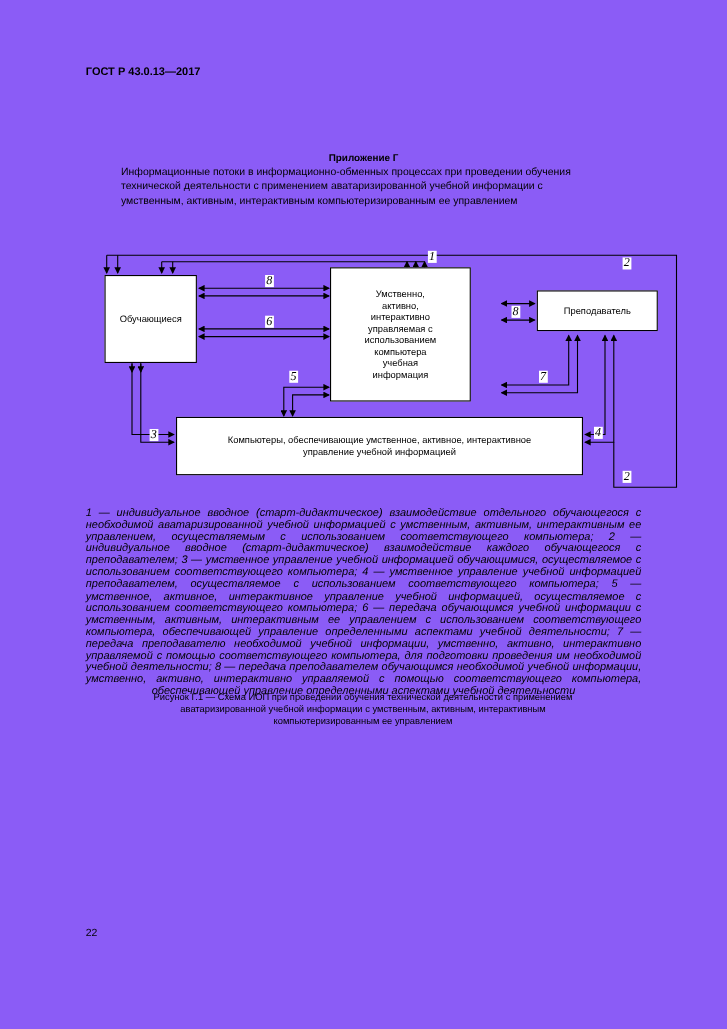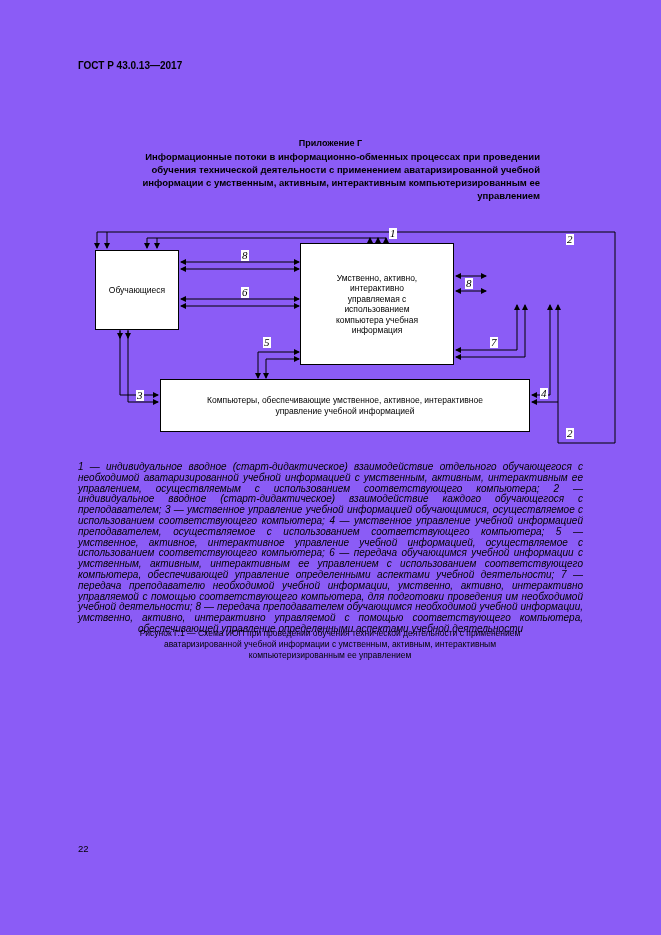--- a/index.html
+++ b/index.html
@@ -9,32 +9,32 @@
     background:#8b5cf6;
     font-family:"Liberation Sans", sans-serif;
     color:#000;
     overflow:hidden;
     margin:0 auto;
   }
   .std-code{position:absolute;left:78px;top:60px;font-size:10px;font-weight:bold;}
   .appendix{position:absolute;left:0;top:90px;width:661px;text-align:center;font-size:9px;font-weight:bold;margin-top:48px;}
   .appendix2{position:absolute;left:0;top:103px;width:661px;text-align:center;font-size:9px;font-weight:bold;}
   .doc-title{
-    position:absolute;left:100px;top:150px;width:440px;
-    text-align:right;font-size:9.5px;font-weight:bold;line-height:13px;
+    position:absolute;left:110px;top:150px;width:440px;
+    text-align:left;font-size:9.5px;font-weight:normal;line-height:13px;
   }
   svg.lines{position:absolute;left:0;top:0;pointer-events:none;}
   .box{
     position:absolute;border:1px solid #000;background:#fff;
     display:flex;align-items:center;justify-content:center;
     text-align:center;font-size:8.5px;line-height:10.5px;
     box-sizing:border-box;
   }
   .b-students{left:95px;top:250px;width:84px;height:80px;}
-  .b-info{left:300px;top:243px;width:154px;height:122px;padding:0 26px;}
+  .b-info{left:300px;top:243px;width:128px;height:122px;padding:0 26px;}
   .b-teacher{left:488px;top:264px;width:110px;height:37px;}
   .b-computers{left:160px;top:379px;width:370px;height:53px;padding:0 44px;}
   .num{
     position:absolute;font-family:"Liberation Serif", serif;
     font-style:italic;font-size:11px;line-height:11px;background:#fff;padding:0 1px;
   }
   .legend{
     position:absolute;left:78px;top:462px;width:505px;
     font-size:10px;line-height:10.8px;font-style:italic;
     text-align:justify;text-align-last:center;
@@ -93,20 +93,21 @@
 
       <polyline points="120,330 120,395 158,395" marker-end="url(#ah)"></polyline>
       <polyline points="128,330 128,402 158,402" marker-end="url(#ah)"></polyline>
       <polyline points="120,331 120,338" marker-end="url(#ah)"></polyline>
       <polyline points="128,331 128,338" marker-end="url(#ah)"></polyline>
     </g>
   </svg>
 
   <div class="box b-students">Обучающиеся</div>
   <div class="box b-info">Умственно, активно, интерактивно управляемая с использованием компьютера учебная информация</div>
+  <div class="box b-teacher">Преподаватель</div>
   <div class="box b-computers">Компьютеры, обеспечивающие умственное, активное, интерактивное управление учебной информацией</div>
 
   <span class="num" style="left:389px;top:228px">1</span>
   <span class="num" style="left:566px;top:234px">2</span>
   <span class="num" style="left:241px;top:250px">8</span>
   <span class="num" style="left:241px;top:287px">6</span>
   <span class="num" style="left:263px;top:337px">5</span>
   <span class="num" style="left:465px;top:278px">8</span>
   <span class="num" style="left:490px;top:337px">7</span>
   <span class="num" style="left:136px;top:390px">3</span>

